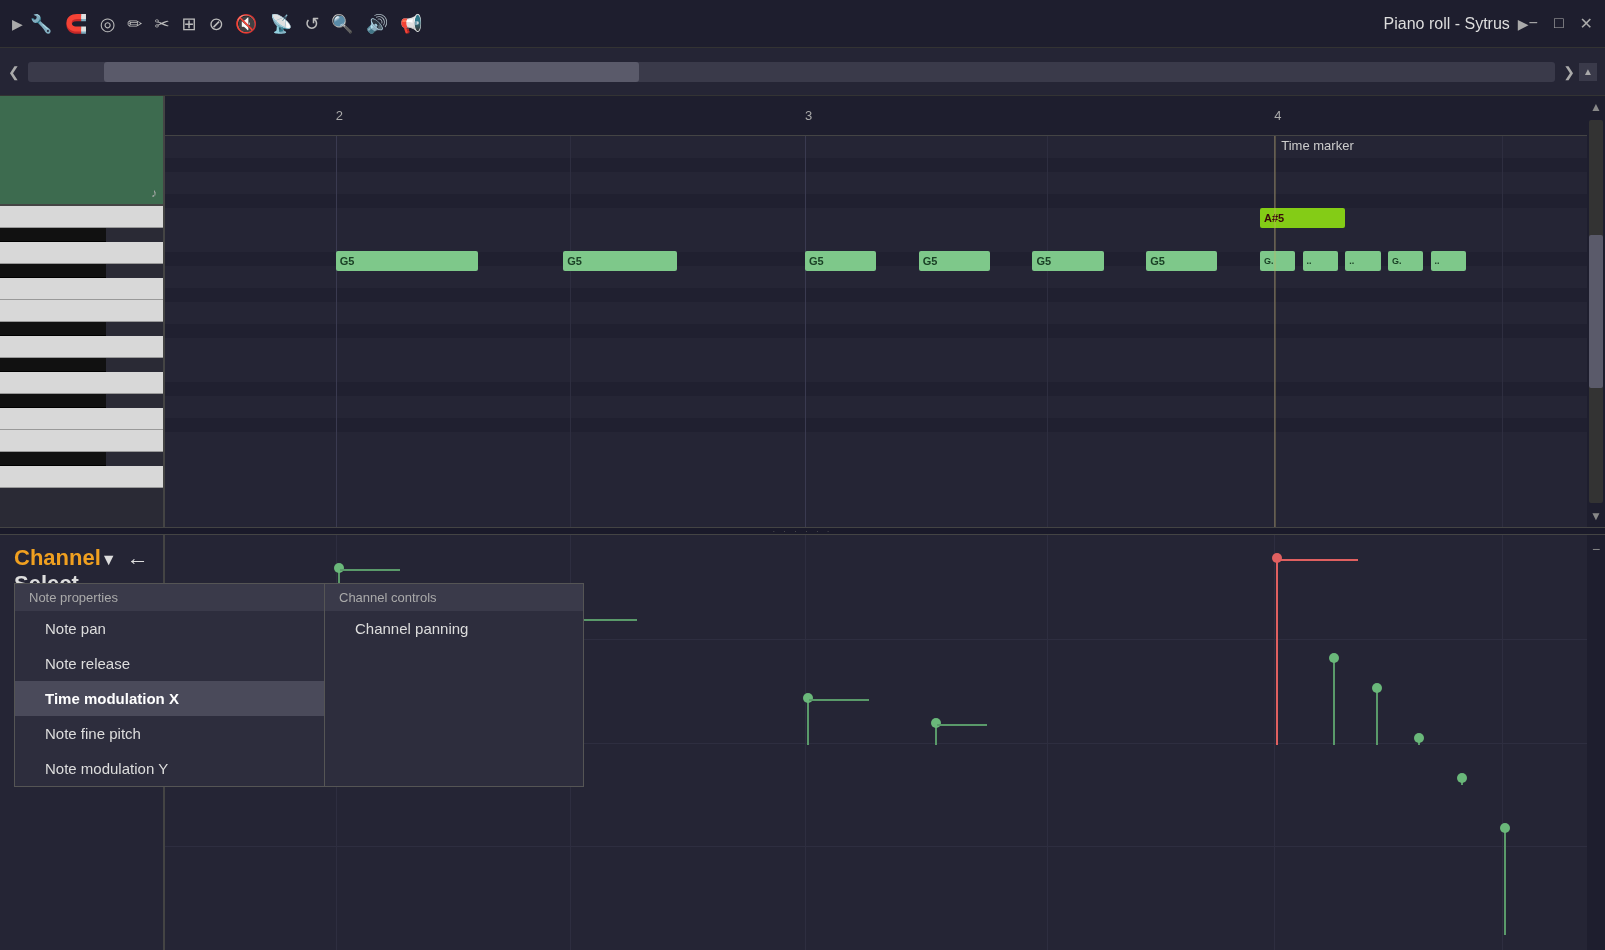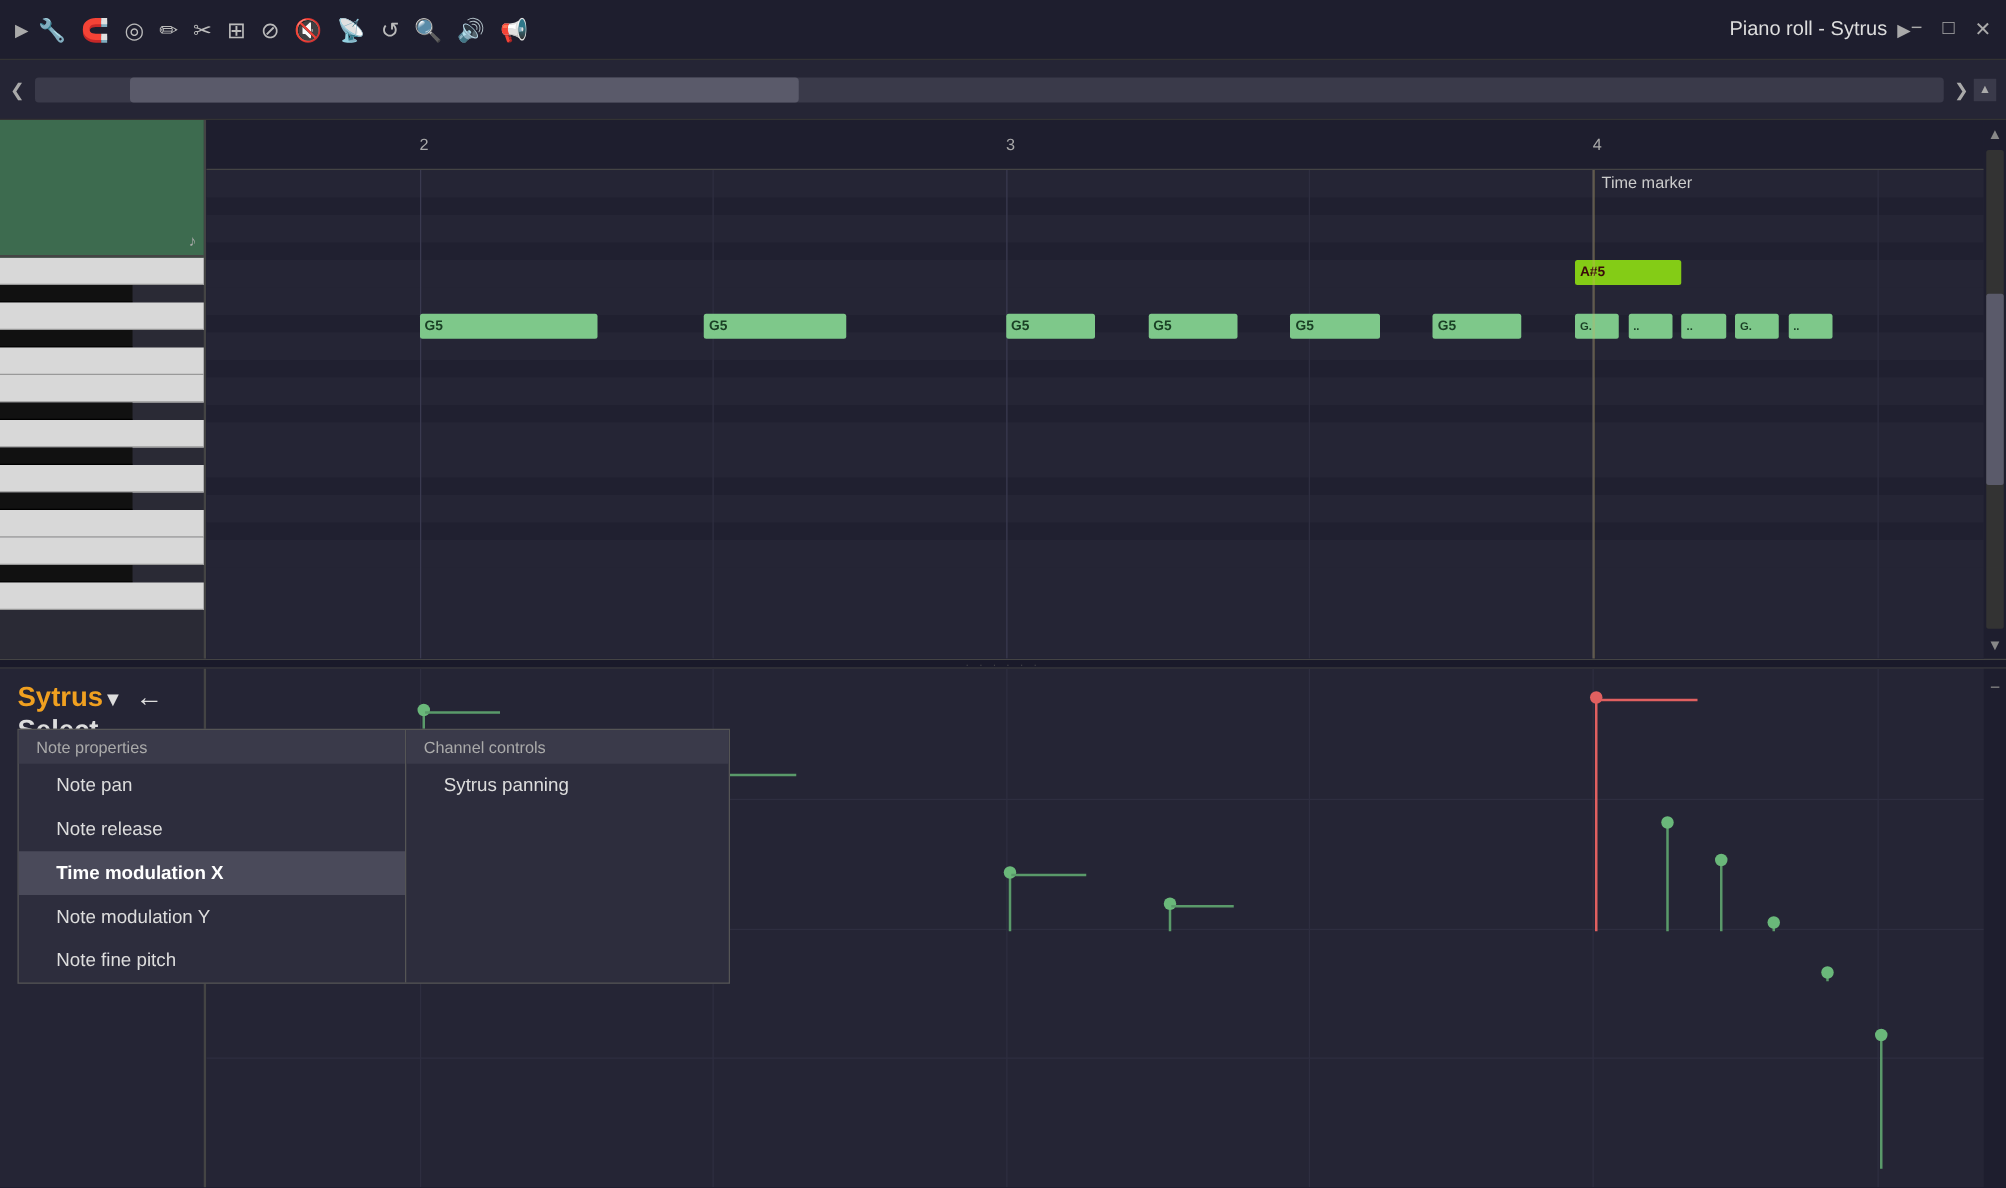--- a/index.html
+++ b/index.html
@@ -508,37 +508,37 @@
   </div>
 
   <div id="resize-handle">
     <span class="resize-dots">· · · · · ·</span>
   </div>
 
   <div id="bottom-panel">
     <div id="bottom-left">
 
       <div id="control-label">
-        <span class="control-word">Sytrus</span><span style="color:#ddd;font-size:16px;">▼</span>
+        <span class="control-word">Channel</span><span style="color:#ddd;font-size:16px;">▼</span>
         <span style="color:#ddd;font-size:22px;margin-left:4px;">←</span>
         <span class="select-word">Select</span>
       </div>
 
       <div id="dropdown-menu">
         <div id="dropdown-col1">
           <div class="dropdown-header">Note properties</div>
           <div class="dropdown-item">Note pan</div>
           <div class="dropdown-item">Note release</div>
           <div class="dropdown-item active">Time modulation X</div>
+          <div class="dropdown-item">Note fine pitch</div>
           <div class="dropdown-item">Note modulation Y</div>
-          <div class="dropdown-item">Note fine pitch</div>
         </div>
         <div id="dropdown-col2">
           <div class="dropdown-header">Channel controls</div>
-          <div class="dropdown-item">Sytrus panning</div>
+          <div class="dropdown-item">Channel panning</div>
         </div>
       </div>
     </div>
 
     <div id="bottom-grid" style="position:relative;">
 
       <div class="bottom-grid-line-v" style="left:12%;"></div>
       <div class="bottom-grid-line-v" style="left:28.5%;"></div>
       <div class="bottom-grid-line-v" style="left:45%;"></div>
       <div class="bottom-grid-line-v" style="left:62%;"></div>

